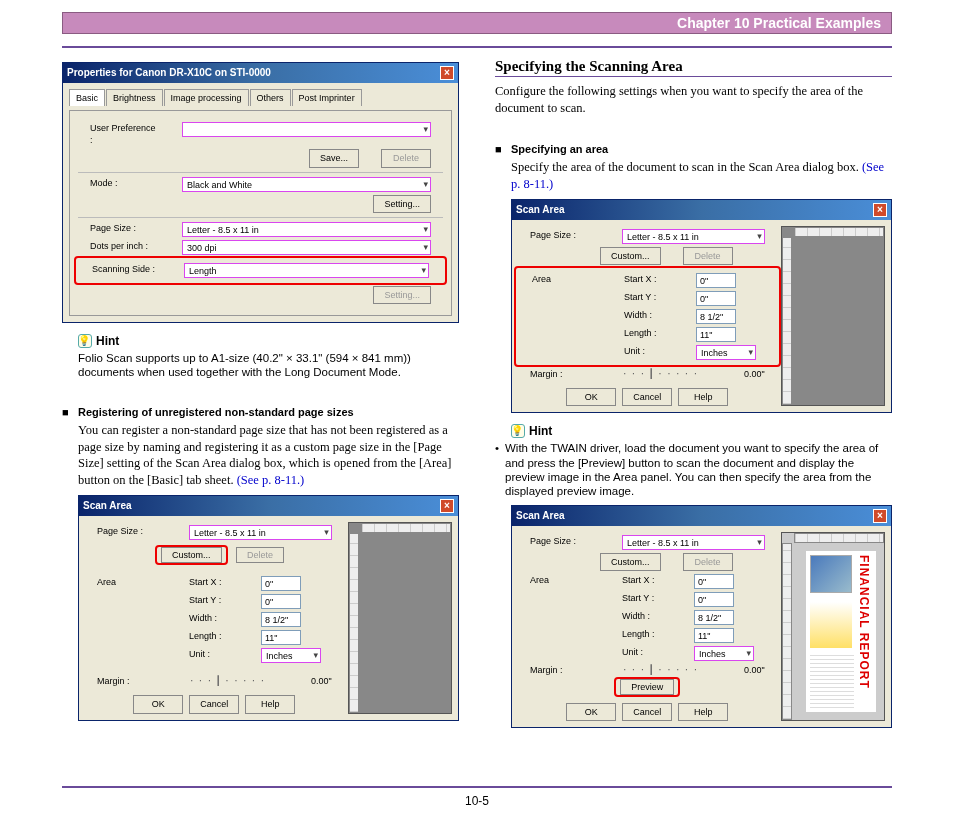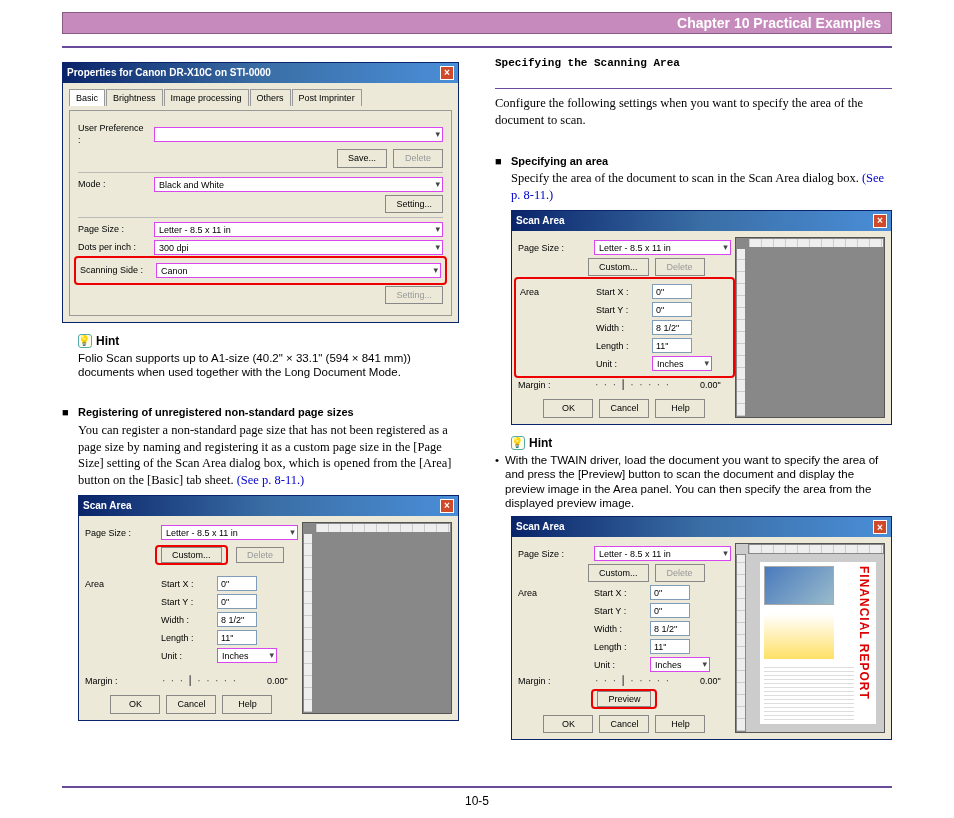--- a/index.html
+++ b/index.html
@@ -1,21 +1,21 @@
 <!DOCTYPE html>
 <html><head>
 <meta charset="utf-8">
 <style>
 *{box-sizing:border-box;margin:0;padding:0}
 body{width:954px;height:818px;background:#fff;font-family:Arial,Helvetica,sans-serif;color:#000;position:relative}
 .hdr{position:absolute;top:12px;left:62px;right:62px;height:22px;background:#c78abc;border:1px solid #8a5b82;display:flex;justify-content:flex-end;align-items:center;padding-right:10px;color:#fff;font-weight:bold;font-size:14px}
 .line-top{position:absolute;top:46px;left:62px;right:62px;height:2px;background:#6a4b9a}
 .cols{position:absolute;top:56px;left:62px;right:62px;display:flex;gap:36px}
 .col{flex:1;font-size:12px;line-height:1.35}
-.h2{font-size:11px;font-weight:bold;margin-bottom:17px;font-family:Liberation Mono, monospace}
+.h2{font-size:15px;font-weight:bold;margin-bottom:0;font-family:Liberation Serif, serif}
 .hr{height:1px;background:#6a4b9a;margin-bottom:6px}
 .bodytext{font-family:Georgia,'Times New Roman',serif;font-size:12.5px}
 .sub{font-weight:bold;font-size:11px;margin:25px 0 2px;padding-left:16px;position:relative}
 .sub::before{content:"■";position:absolute;left:0;top:0}
 .indent{padding-left:16px}
 .hint{display:flex;align-items:center;gap:4px;margin:6px 0 2px}
 .bulb{width:14px;height:14px;border:1px solid #5aa;border-radius:3px;display:flex;align-items:center;justify-content:center;font-size:10px;background:#fffde7;color:#c9a000}
 .hinttext{font-size:11.5px;line-height:1.25}
 .link{color:#0000cc}
 .bullet{padding-left:10px;position:relative;font-size:11.5px}
@@ -24,21 +24,21 @@
 
 .dlg{border:1px solid #0a246a;margin:6px 0 10px 16px;width:calc(100% - 16px);font-size:9px;font-family:Tahoma,Arial,sans-serif}
 .dlg.full{margin-left:0;width:100%}
 .tbar{background:linear-gradient(90deg,#0a246a,#3a6ea5,#4a8ed8);color:#fff;padding:3px 4px;display:flex;justify-content:space-between;align-items:flex-start;font-weight:bold;font-size:10px}
 .tbar .x{background:#d04a2a;width:14px;height:14px;display:flex;align-items:center;justify-content:center;color:#fff;font-weight:bold;border:1px solid #fff;font-size:10px}
 .dlgbody{background:#ece9d8;padding:6px}
 .tabs{display:flex;gap:1px;font-size:9px;margin-bottom:4px}
 .tab{background:#ece9d8;border:1px solid #999;border-bottom:none;padding:2px 6px}
 .tab.on{background:#fff}
 .panel{background:#ece9d8;border:1px solid #999;padding:8px}
-.row{display:flex;align-items:center;margin:3px 0;gap:6px}
+.row{display:flex;align-items:flex-start;margin:3px 12px;gap:22px}
 .lbl{width:70px}
 .combo{flex:1;background:#fff;border:1px solid #d946ef;padding:1px 14px 1px 4px;position:relative;height:15px;line-height:13px}
 .combo::after{content:"▾";position:absolute;right:2px;top:0;font-size:9px;color:#444}
 .inp{width:40px;background:#fff;border:1px solid #7f9db9;padding:1px 3px;height:15px;line-height:13px}
 .btn{background:#ece9d8;border:1px solid #888;padding:2px 10px;font-size:9px;min-width:50px;text-align:center}
 .btn.dis{color:#999}
 .redbox{border:2px solid #e00;border-radius:4px;padding:2px 4px;margin:-2px -4px}
 .twopane{display:flex;gap:4px}
 .leftpane{flex:0 0 58%}
 .preview{flex:1;background:#888;border:1px solid #555;position:relative;min-height:150px}
@@ -101,21 +101,21 @@
               <span class="lbl">Page Size :</span>
               <span class="combo">Letter - 8.5 x 11 in</span>
             </div>
      <div class="row">
               <span class="lbl">Dots per inch :</span>
               <span class="combo">300 dpi</span>
             </div>
      <div class="redbox">
       <div class="row">
                 <span class="lbl">Scanning Side :</span>
-                <span class="combo">Canon</span>
+                <span class="combo">Length</span>
               </div>
      </div>
      <div class="row" style="justify-content:flex-end">
               <span class="btn dis">Setting...</span>
             </div>
     </div>
    </div>
   </div>
 
   <div class="hint indent">

